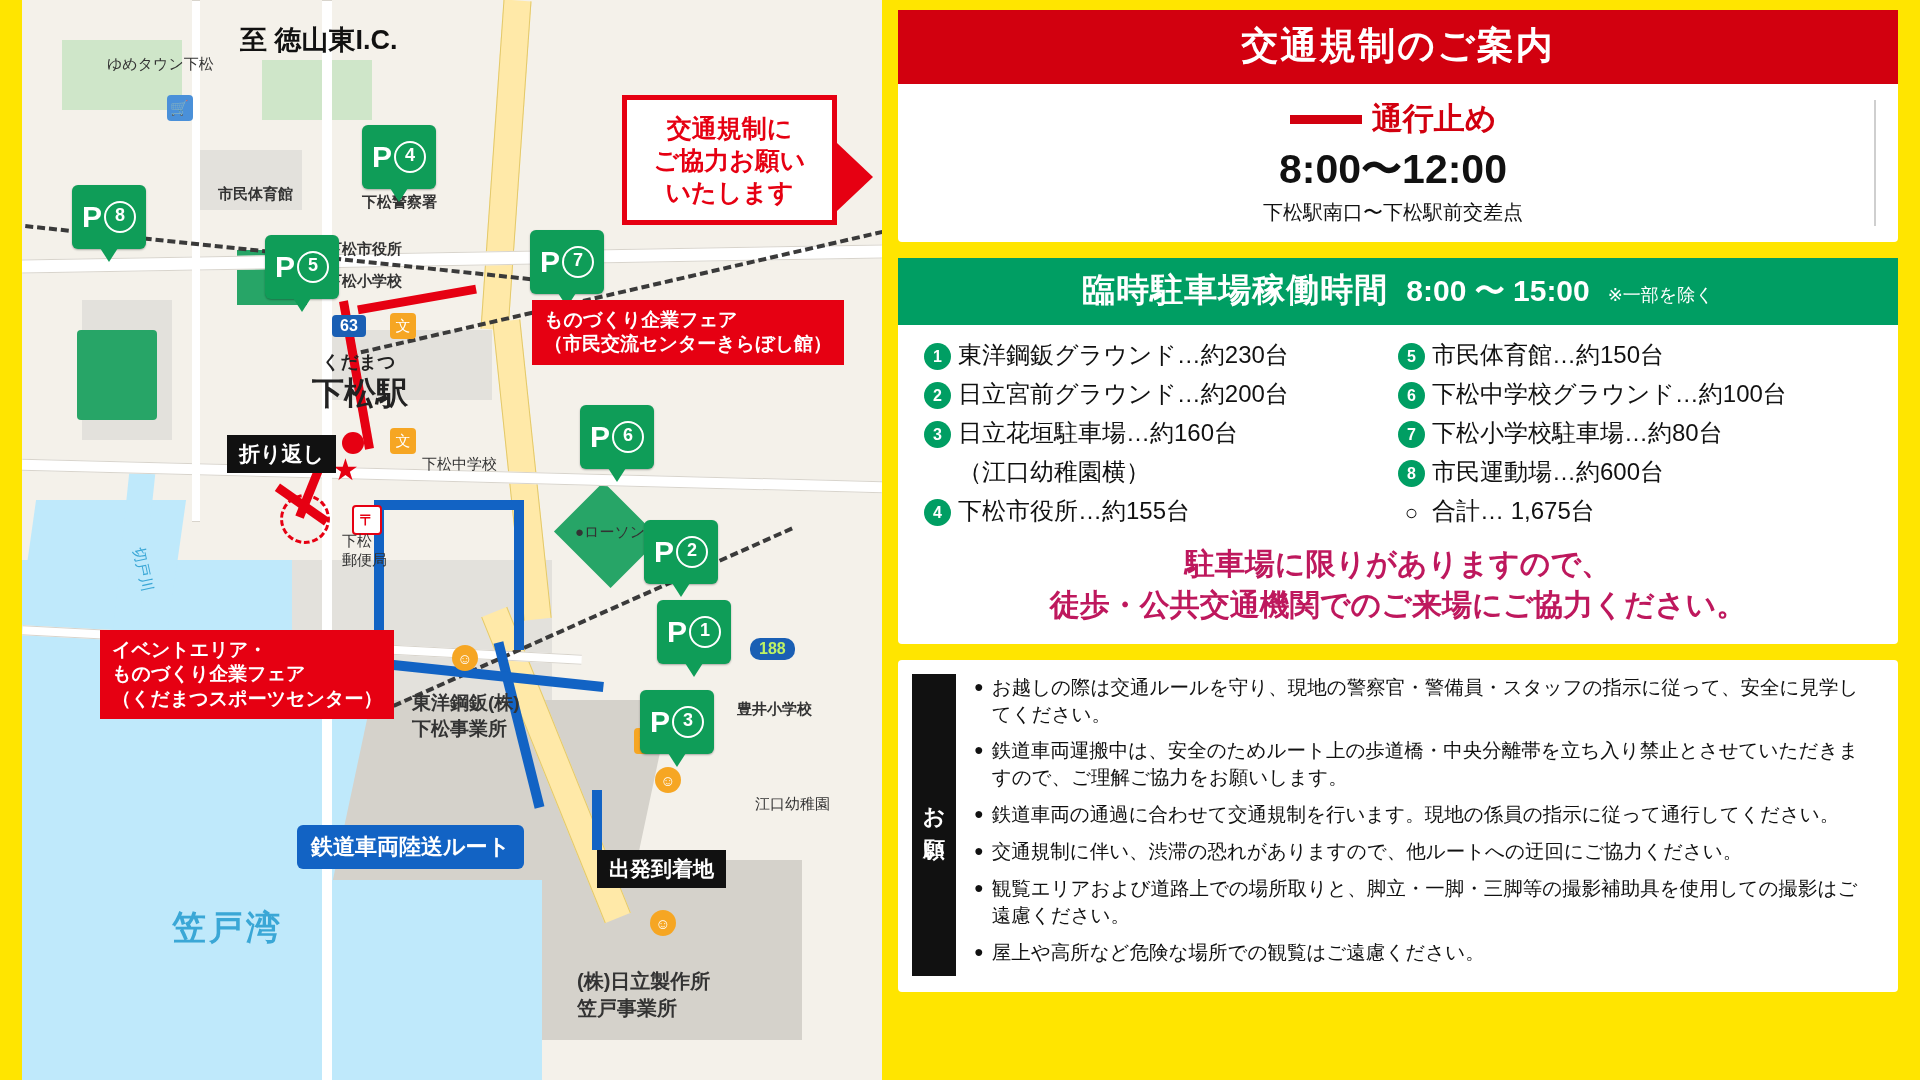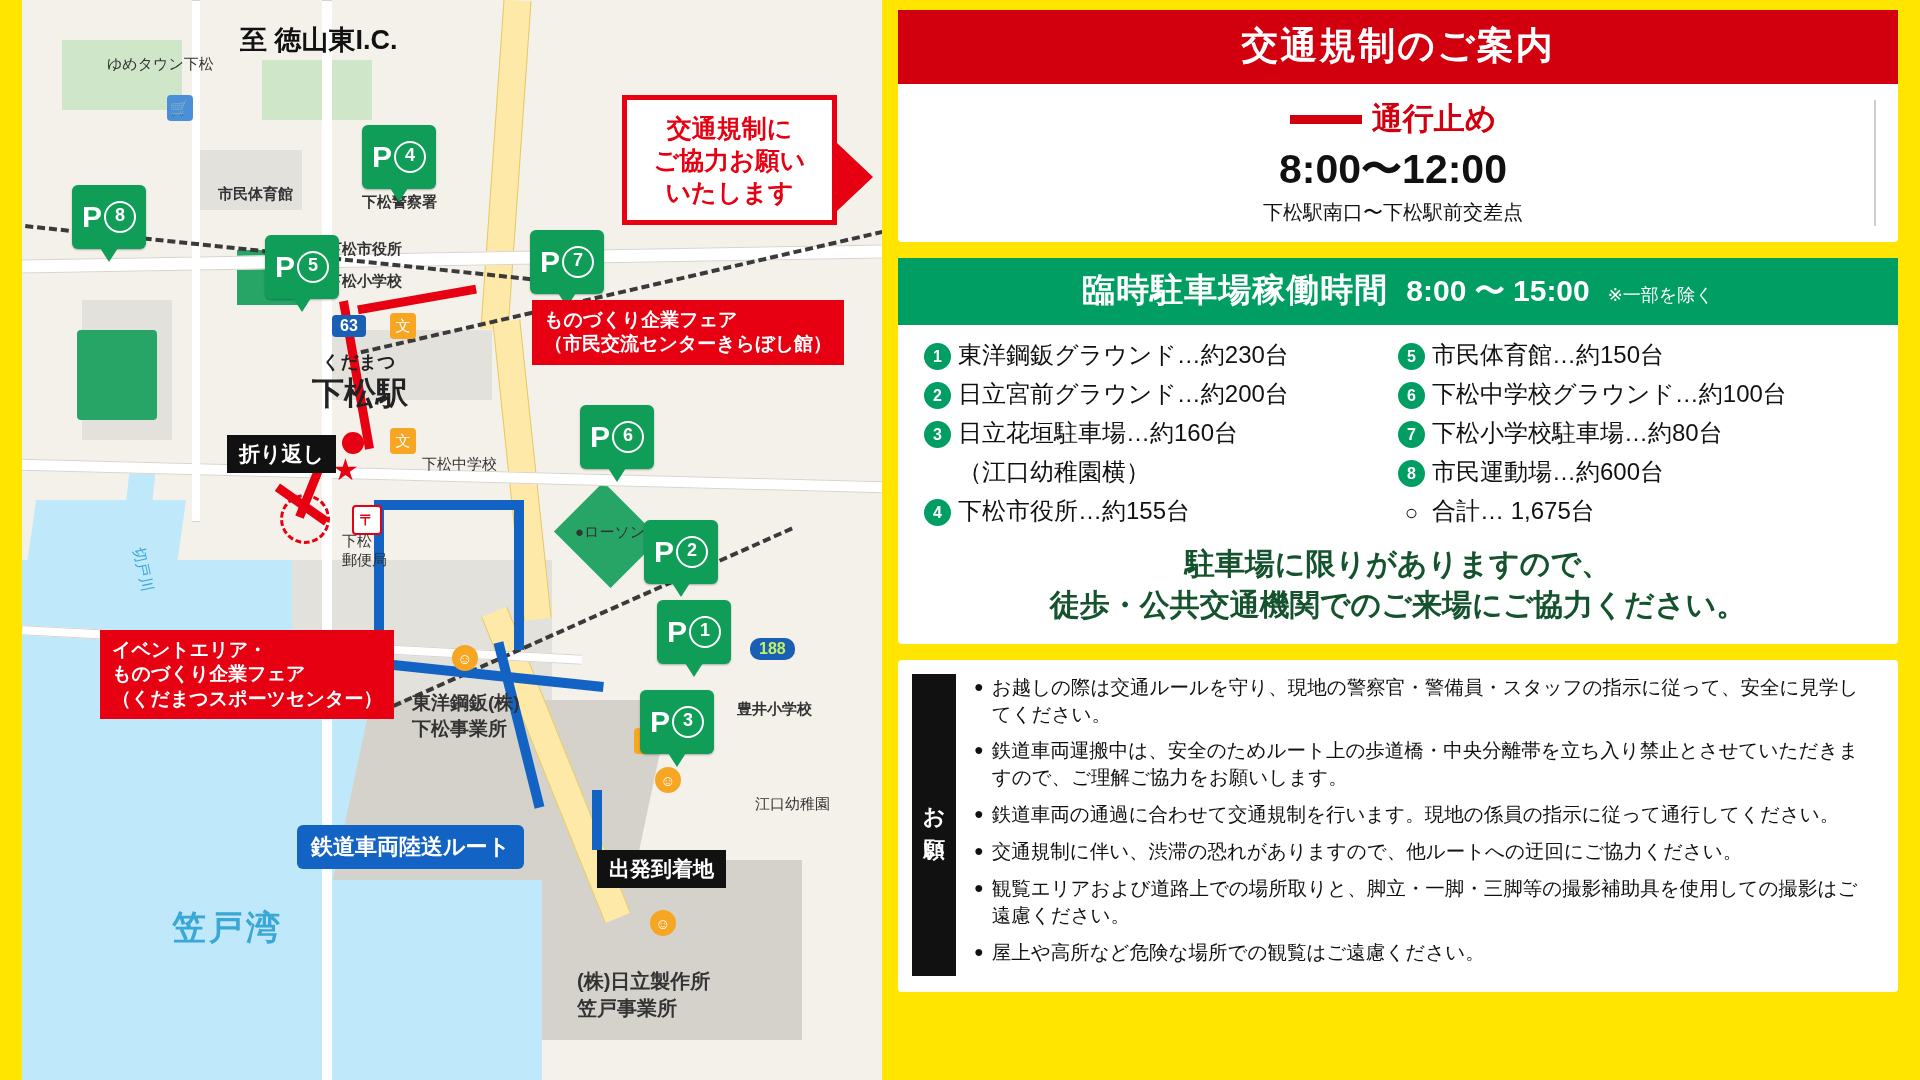--- a/index.html
+++ b/index.html
@@ -78,21 +78,21 @@
   .p2{padding-bottom:18px;}
   .p2 .hdr{background:#009e63;color:#fff;display:flex;align-items:baseline;justify-content:center;gap:18px;padding:10px 0 12px;}
   .p2 .hdr .t1{font-weight:bold;font-size:33px;letter-spacing:1px;}
   .p2 .hdr .t2{font-weight:bold;font-size:30px;}
   .p2 .hdr .t3{font-size:18px;}
   .p2 .lists{display:flex;padding:14px 26px 0;}
   .p2 .lists .col{flex:1;}
   .p2 .row{display:flex;align-items:flex-start;font-size:24px;color:#111;margin-bottom:7px;white-space:nowrap;}
   .p2 .row .n{flex:none;width:27px;height:27px;border-radius:50%;background:#009e63;color:#fff;font-size:16px;font-weight:bold;display:flex;align-items:center;justify-content:center;margin:4px 7px 0 0;}
   .p2 .row .n.none{background:transparent;}
-  .p2 .note{text-align:center;color:#14532d;font-weight:bold;font-size:30px;line-height:1.36;margin-top:10px;}
+  .p2 .note{text-align:center;color:#be185d;font-weight:bold;font-size:30px;line-height:1.36;margin-top:10px;}
 
   .p3{display:flex;padding:14px 16px 16px 14px;}
   .p3 .side{background:#111;color:#fff;width:44px;flex:none;display:flex;align-items:center;justify-content:center;font-size:22px;font-weight:bold;letter-spacing:6px;writing-mode:vertical-rl;padding:12px 0;}
   .p3 .items{padding-left:18px;}
   .p3 .it{display:flex;font-size:19.5px;line-height:1.38;color:#111;margin-bottom:10px;}
   .p3 .it .dot{flex:none;margin-right:8px;font-size:16px;line-height:1.6;}
   .p3 .it .tx{max-width:870px;}
 </style>
 </head>
 <body>

